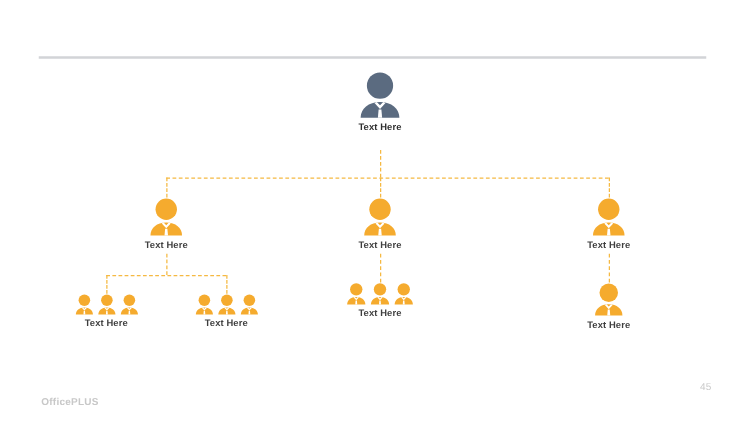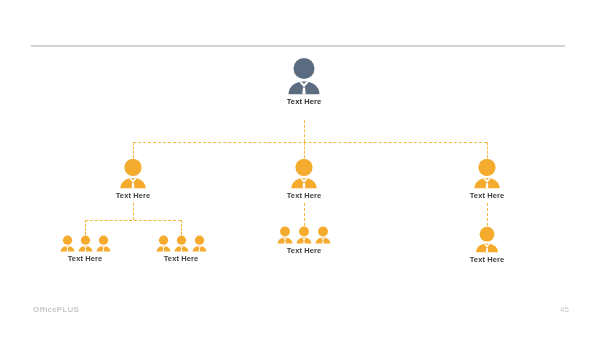--- a/index.html
+++ b/index.html
@@ -29,21 +29,21 @@
     top: 45px;
     width: 534px;
     height: 2px;
     background: #d2d4d7;
   }
 
   
   .footer-logo {
     position: absolute;
     left: 33px;
-    top: 305px;
+    top: 317px;
     font-size: 8px;
     letter-spacing: 0.2px;
     color: #c8c8c8;
     font-weight: bold;
   }
   .page-number {
     position: absolute;
     right: 31px;
     top: 305px;
     font-size: 8px;

